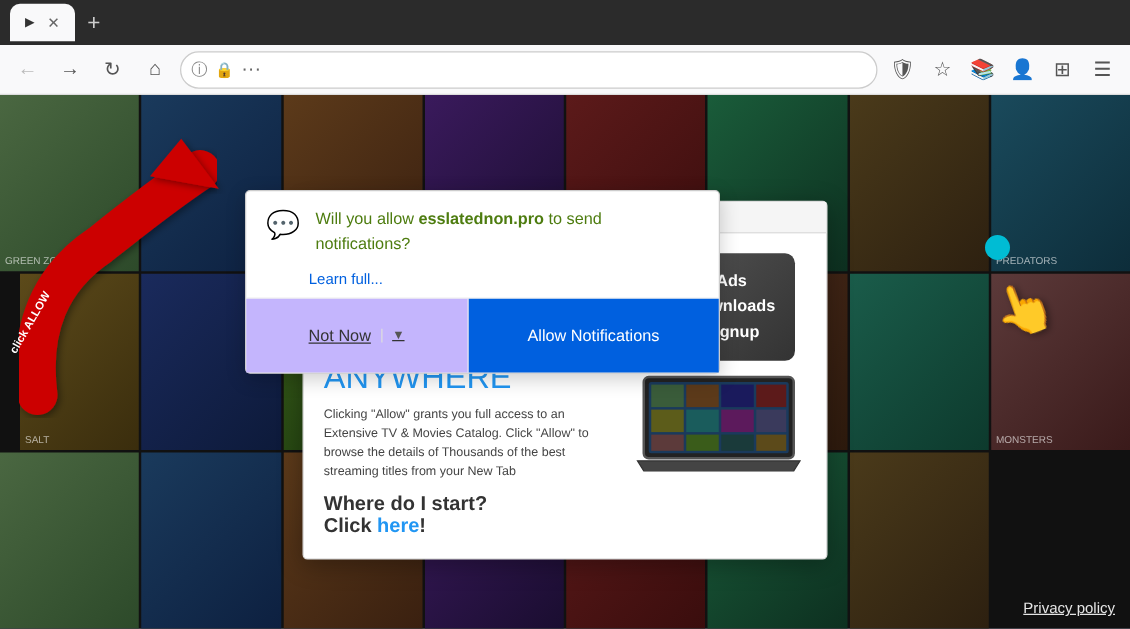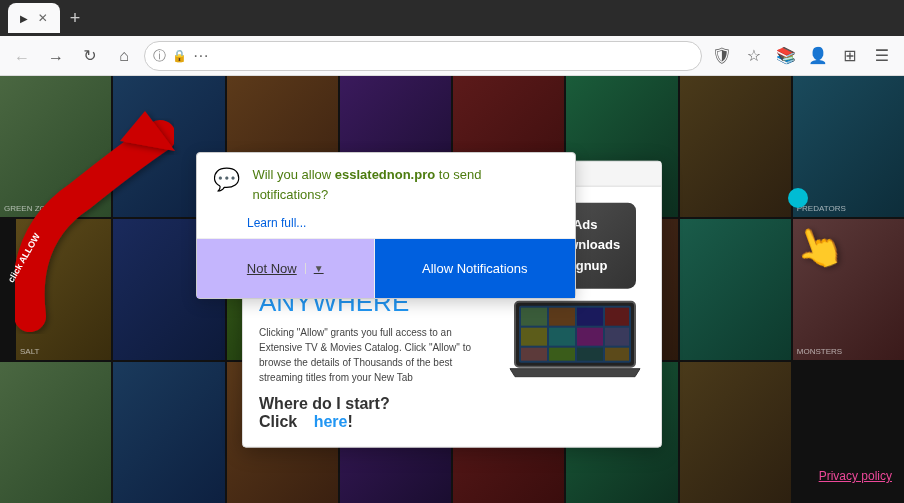--- a/index.html
+++ b/index.html
@@ -214,21 +214,20 @@
       line-height: 1.5;
     }
     .message-cta {
       font-size: 16px;
       font-weight: bold;
       color: #333;
       margin-top: 10px;
     }
     .message-cta-link {
       color: #2196f3;
-      margin-left: 12px;
     }
     .message-right {
       display: flex;
       flex-direction: column;
       align-items: center;
       gap: 8px;
     }
     .no-ads-badge {
       background: linear-gradient(135deg, #555, #333);
       color: #fff;
@@ -334,24 +333,24 @@
       width: 20px;
       height: 20px;
       background: #00bcd4;
       border-radius: 50%;
       z-index: 49;
     }
 
     
     .privacy-policy {
       position: absolute;
-      bottom: 20px;
+      bottom: 10px;
       right: 12px;
       font-size: 12px;
-      color: #ec4899;
+      color: #e5e5e5;
       cursor: pointer;
       text-decoration: underline;
       z-index: 10;
     }
   </style>
 </head>
 <body>
 
 <div class="browser-chrome">
 

